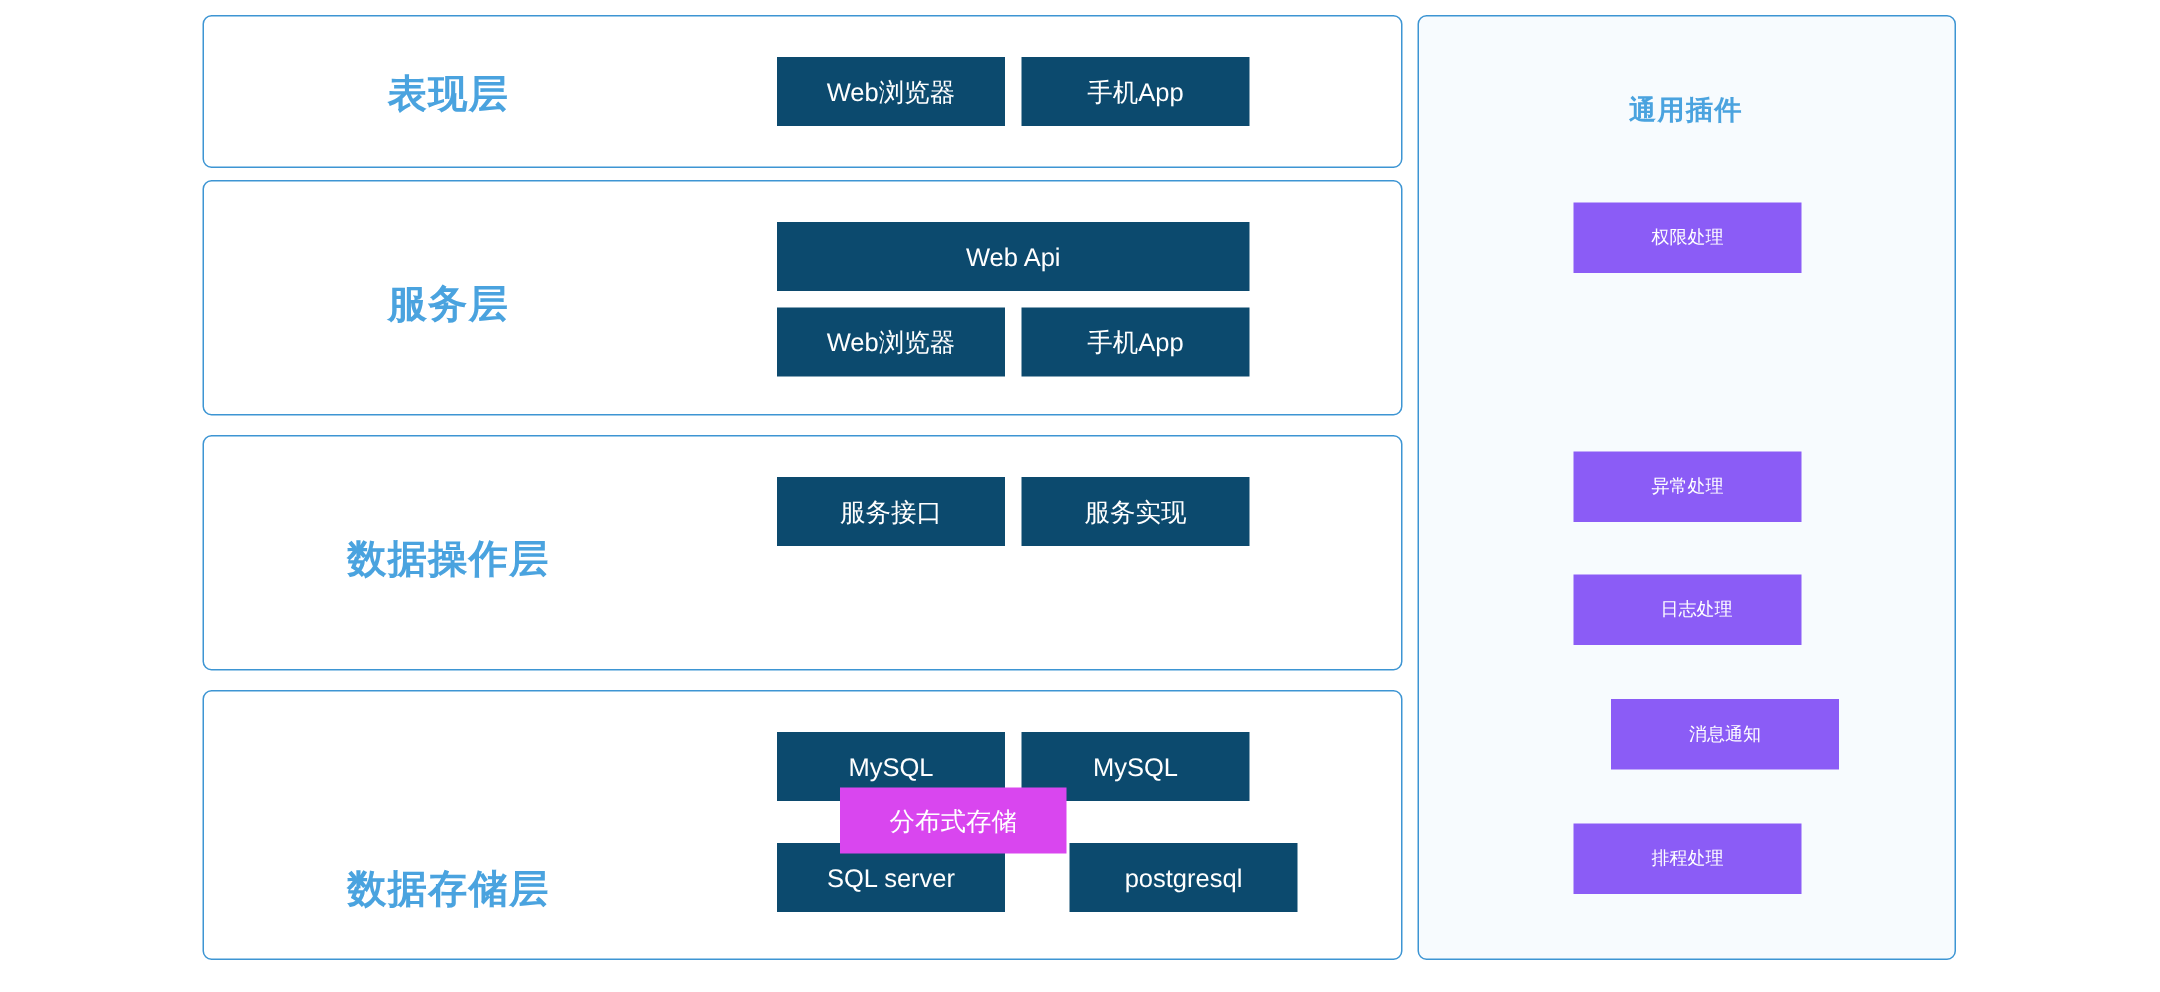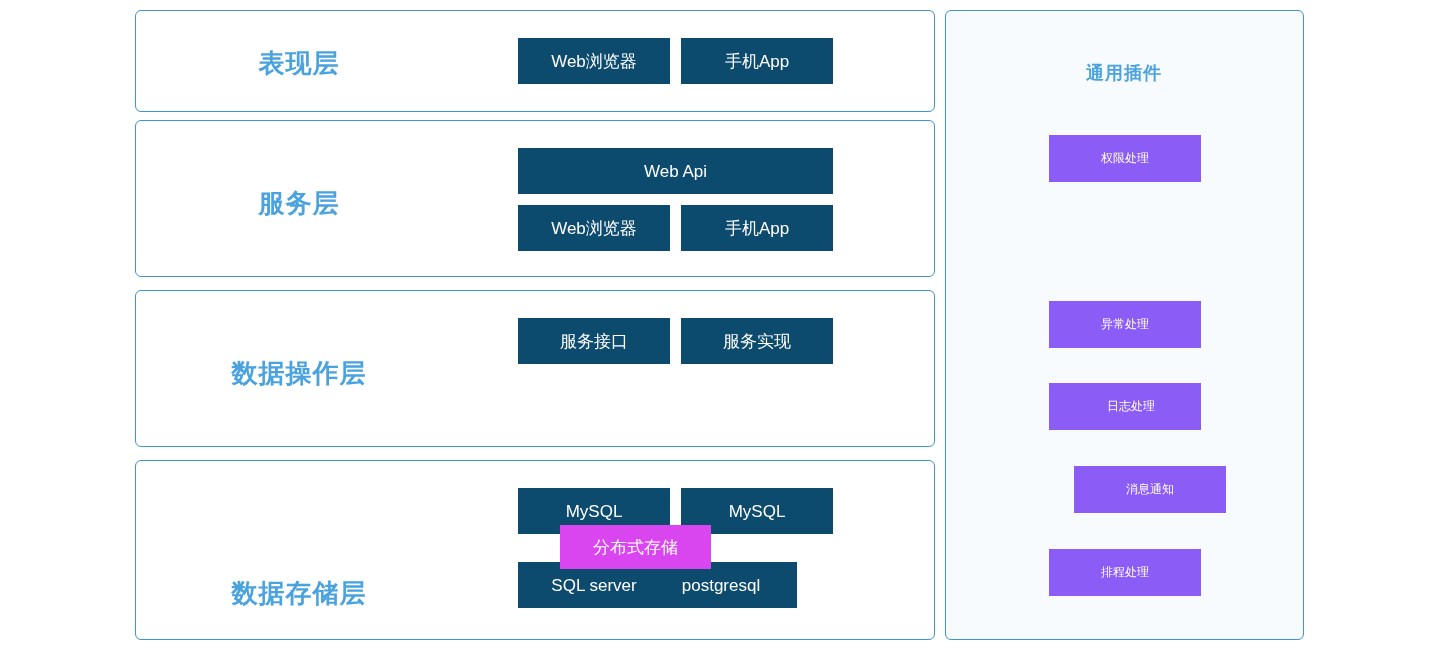--- a/index.html
+++ b/index.html
@@ -122,21 +122,21 @@
   <div class="layer-panel" style="left:135px; top:290px; width:800px; height:157px;"></div>
   <div class="layer-title" style="left:299px; top:373px;">数据操作层</div>
   <div class="bbox" style="left:481px; top:318px; width:152px; height:46px;">服务接口</div>
   <div class="bbox" style="left:644px; top:318px; width:152px; height:46px;">服务实现</div>
 
   <div class="layer-panel" style="left:135px; top:460px; width:800px; height:180px;"></div>
   <div class="layer-title" style="left:299px; top:545px;margin-top:48px;">数据存储层</div>
   <div class="bbox" style="left:481px; top:488px; width:152px; height:46px;">MySQL</div>
   <div class="bbox" style="left:644px; top:488px; width:152px; height:46px;">MySQL</div>
   <div class="bbox" style="left:481px; top:562px; width:152px; height:46px;">SQL server</div>
-  <div class="bbox" style="left:608px; top:562px; width:152px; height:46px;">postgresql</div>
+  <div class="bbox" style="left:676px; top:562px; width:152px; height:46px;">postgresql</div>
   <div class="obox" style="left:560px; top:525px; width:151px; height:44px;">分布式存储</div>
 
   <div id="plugins-panel" style="left:945px; top:10px; width:359px; height:630px;"></div>
   <div id="plugins-title" style="left:1124px; top:73px;">通用插件</div>
 
   <div class="pbox" style="left:1049px; top:135px; width:152px; height:47px;">权限处理</div>
   <div class="pbox" style="left:1049px; top:301px; width:152px; height:47px;">异常处理</div>
   <div class="pbox" style="left:1049px; top:383px; width:152px; height:47px;padding-left:12px;">日志处理</div>
   <div class="pbox" style="left:1049px; top:466px; width:152px; height:47px;margin-left:25px;">消息通知</div>
   <div class="pbox" style="left:1049px; top:549px; width:152px; height:47px;">排程处理</div>

